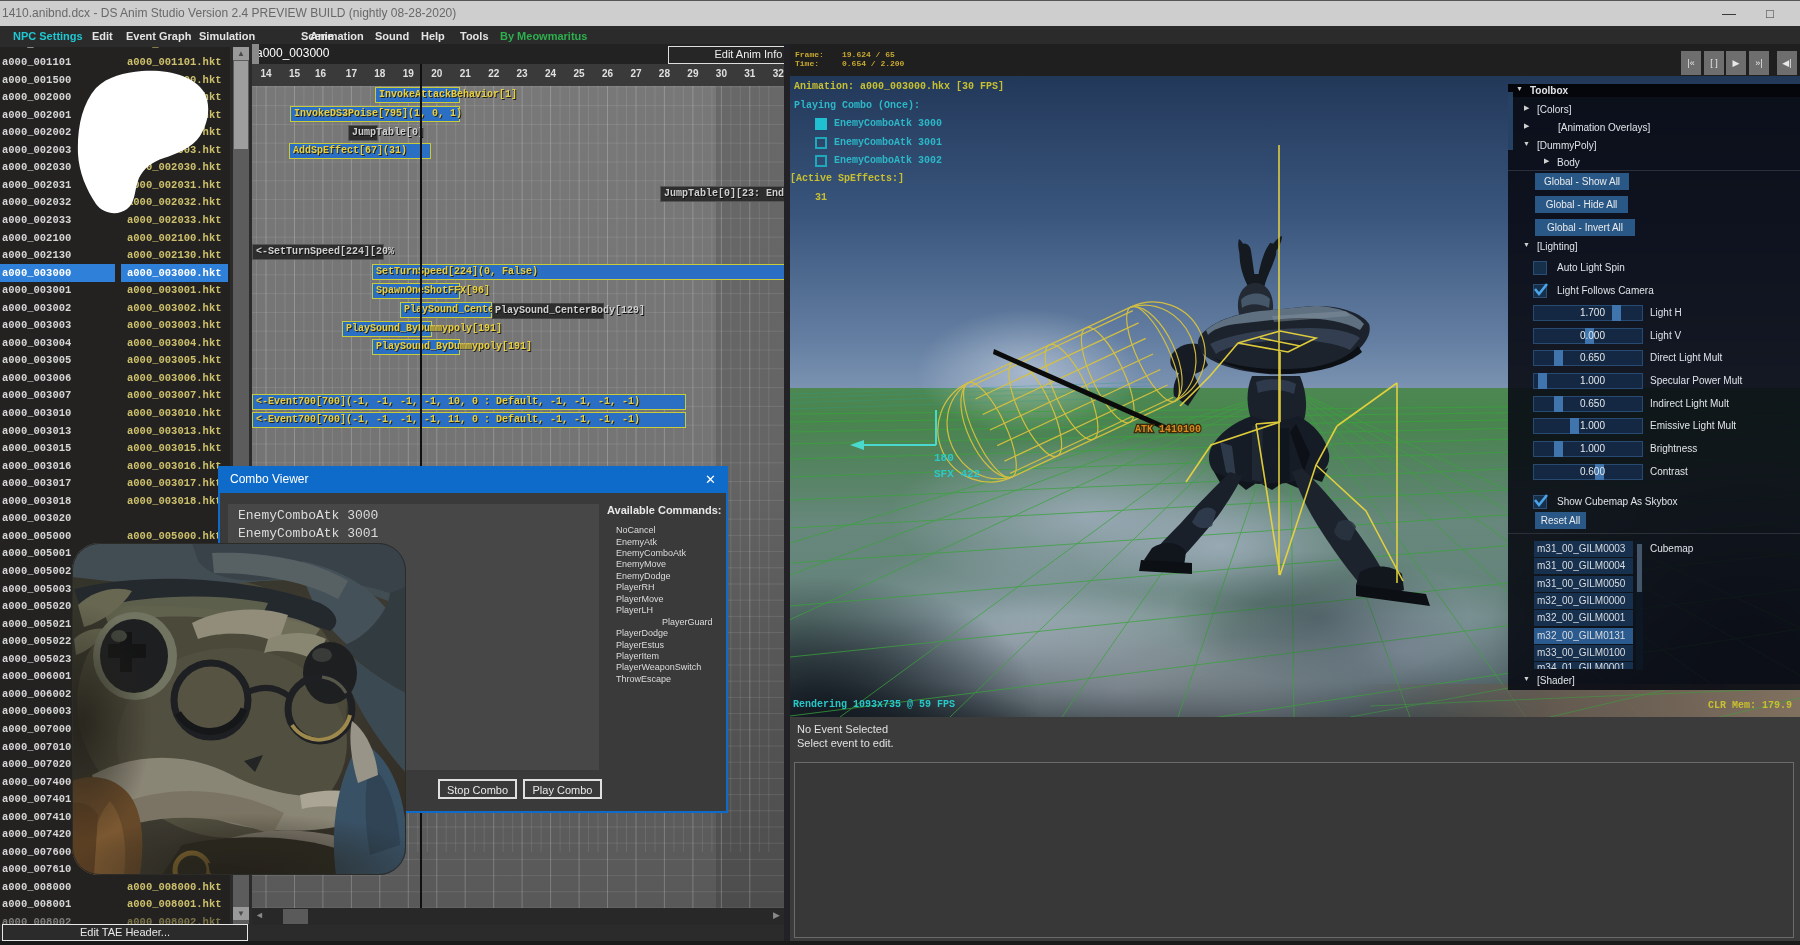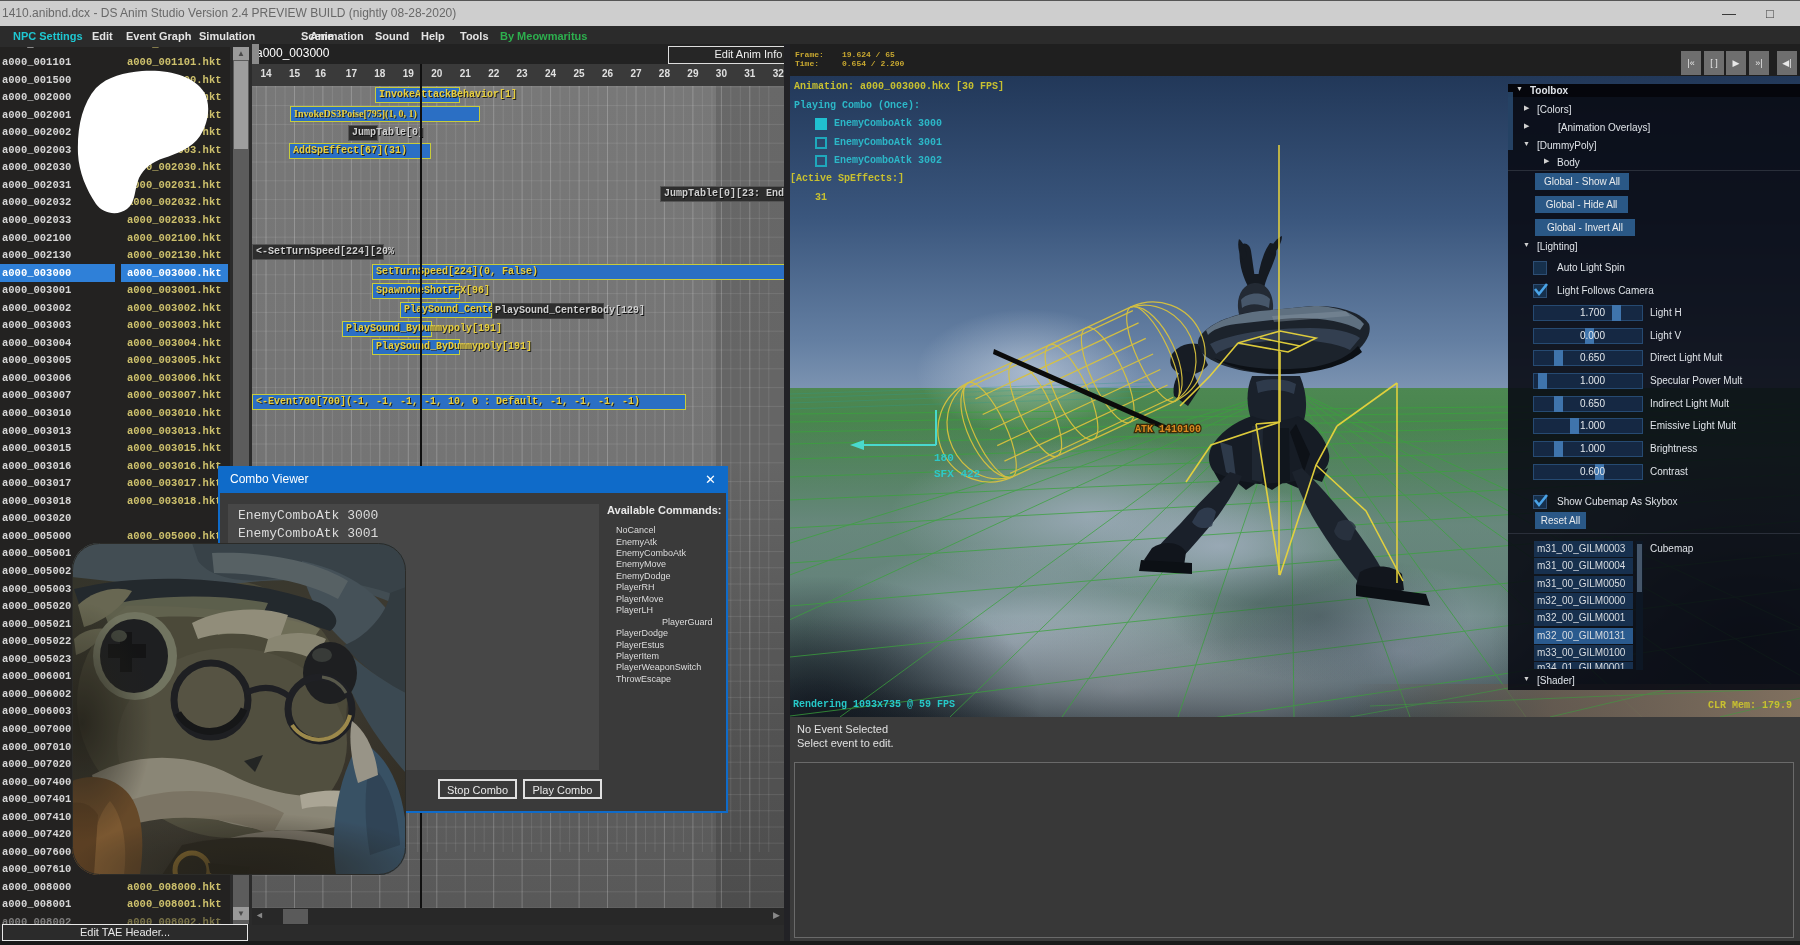--- a/index.html
+++ b/index.html
@@ -391,31 +391,32 @@
         <line x1="0" y1="724.8" x2="532" y2="724.8" stroke="#fff" stroke-opacity="0.10" stroke-width="1"></line>
         <line x1="0" y1="741.0" x2="532" y2="741.0" stroke="#fff" stroke-opacity="0.10" stroke-width="1"></line>
         <line x1="0" y1="757.2" x2="532" y2="757.2" stroke="#fff" stroke-opacity="0.10" stroke-width="1"></line>
         <line x1="0" y1="773.4" x2="532" y2="773.4" stroke="#fff" stroke-opacity="0.10" stroke-width="1"></line>
         <line x1="0" y1="789.6" x2="532" y2="789.6" stroke="#fff" stroke-opacity="0.10" stroke-width="1"></line>
         <line x1="0" y1="805.8" x2="532" y2="805.8" stroke="#fff" stroke-opacity="0.10" stroke-width="1"></line>
         <line x1="0" y1="822.0" x2="532" y2="822.0" stroke="#fff" stroke-opacity="0.10" stroke-width="1"></line>
         <line x1="0" y1="838.2" x2="532" y2="838.2" stroke="#fff" stroke-opacity="0.10" stroke-width="1"></line>
       </svg>
 <div class="bar" style="left:123px;top:43px;width:85px;"><span style="margin-left:3px;">InvokeAttackBehavior[1]</span></div>
-<div class="bar" style="left:38px;top:62px;width:190px;font-family:Liberation Serif, serif;"><span style="margin-left:3px;">InvokeDS3Poise[795](1, 0, 1)</span></div>
+<div class="bar" style="left:38px;top:62px;width:170px;"><span style="margin-left:3px;">InvokeDS3Poise[795](1, 0, 1)</span></div>
 <div class="bard" style="left:96px;top:81px;width:30px;"><span style="margin-left:3px;">JumpTable[0]</span></div>
 <div class="bar" style="left:37px;top:99px;width:142px;"><span style="margin-left:3px;">AddSpEffect[67](31)</span></div>
 <div class="bard" style="left:408px;top:142px;width:130px;"><span style="margin-left:3px;">JumpTable[0][23: End If</span></div>
 <div class="bard" style="left:0px;top:200px;width:132px;"><span style="margin-left:3px;">&lt;-SetTurnSpeed[224][20%</span></div>
 <div class="bar" style="left:120px;top:220px;width:418px;"><span style="margin-left:3px;">SetTurnSpeed[224](0, False)</span></div>
 <div class="bar" style="left:120px;top:239px;width:88px;"><span style="margin-left:3px;">SpawnOneShotFFX[96]</span></div>
 <div class="bar" style="left:148px;top:258px;width:92px;"><span style="margin-left:3px;">PlaySound_CenterBody[</span></div>
 <div class="bar" style="left:90px;top:277px;width:90px;"><span style="margin-left:3px;">PlaySound_ByDummypoly[191]</span></div>
 <div class="bar" style="left:120px;top:295px;width:88px;"><span style="margin-left:3px;">PlaySound_ByDummypoly[191]</span></div>
 <div class="bar" style="left:0px;top:350px;width:434px;"><span style="margin-left:3px;">&lt;-Event700[700](-1, -1, -1, -1, 10, 0 : Default, -1, -1, -1, -1)</span></div>
+<div class="bar" style="left:0px;top:368px;width:434px;"><span style="margin-left:3px;">&lt;-Event700[700](-1, -1, -1, -1, 11, 0 : Default, -1, -1, -1, -1)</span></div>
 <div class="bard" style="left:240px;top:259px;width:112px;border-color:#444;"><span style="margin-left:2px;">PlaySound_CenterBody[129]</span></div>
 <div style="position:absolute;left:168px;top:20px;width:2px;height:861px;background:#101010;"></div>
 <div style="position:absolute;left:0px;top:0px;width:7px;height:20px;background:#8a8a8a;"></div>
 <div style="position:absolute;left:0;top:864px;width:532px;height:17px;background:#282828;">
         <span style="position:absolute;left:3px;top:2px;color:#888;font-size:9px;">◄</span>
         <div style="position:absolute;left:31px;top:1px;width:25px;height:15px;background:#5a5a5a;"></div>
         <span style="position:absolute;left:521px;top:2px;color:#888;font-size:9px;">▶</span>
       </div>
     </div>
 <div class="abs" id="vp">

